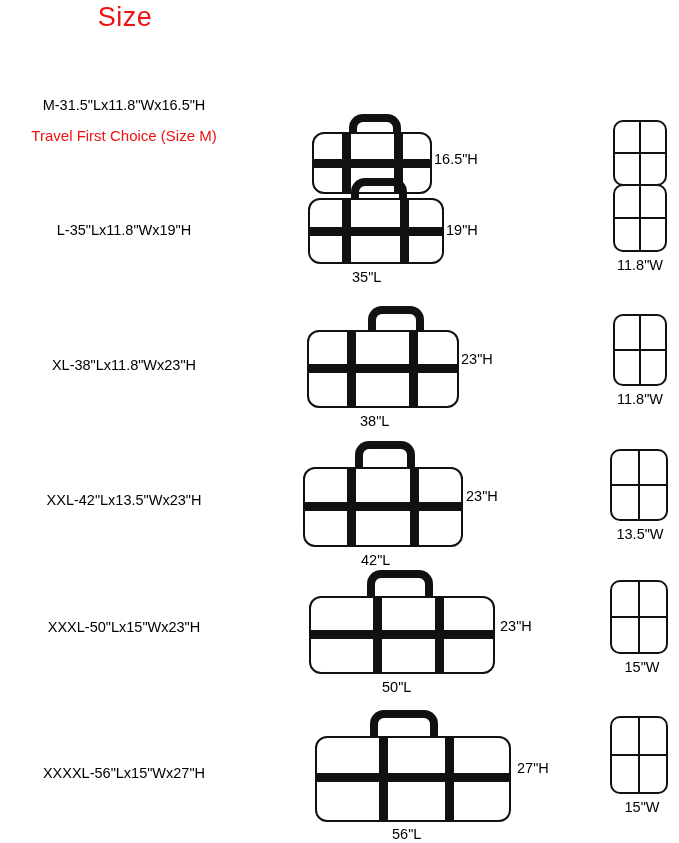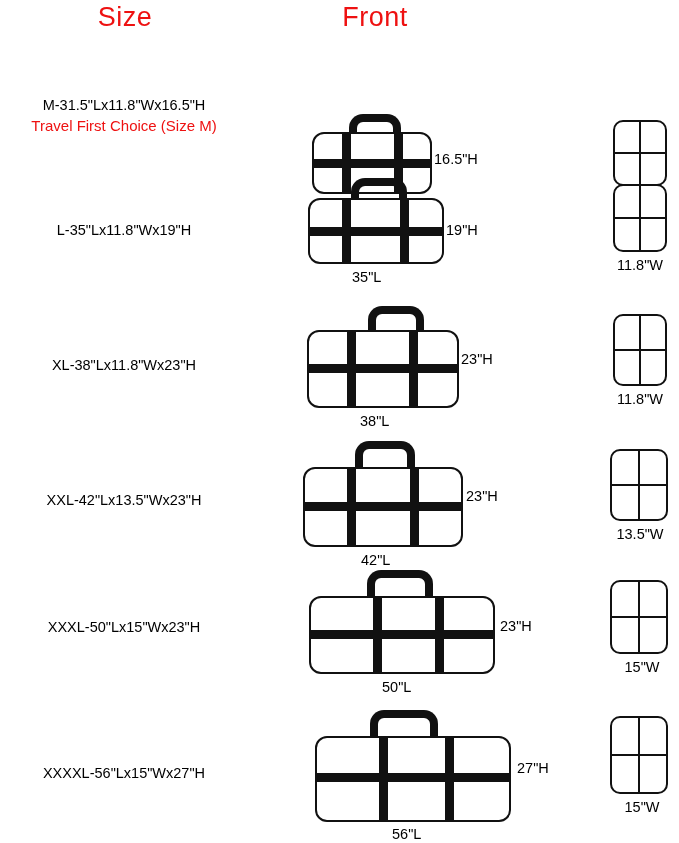--- a/index.html
+++ b/index.html
@@ -55,21 +55,21 @@
     width: 248px;
     text-align: center;
     font-size: 14.5px;
     line-height: 20px;
     color: #000;
   }
   .label-col .sub {
     color: #ee1111;
     font-size: 15px;
     display: block;
-    margin-top: 1px;
+    margin-top: 11px;
     white-space: nowrap;
   }
 
   
   .bag-wrap {
     position: absolute;
   }
   .bag {
     position: absolute;
     border: 2.2px solid #111;
@@ -142,21 +142,20 @@
     white-space: nowrap;
   }
 </style>
 </head>
 <body>
 
 <div class="sheet">
 
   <div class="header">
     <div class="header-cell header-size">Size</div>
-    <div class="header-cell header-front">Front</div>
   </div>
 
   <div class="row" style="top:58px;height:110px;">
     <div class="label-col" style="top:37px;">
       <span>M-31.5"Lx11.8"Wx16.5"H</span>
       <span class="sub">Travel First Choice (Size M)</span>
     </div>
 
     <div class="bag-wrap">
       <div class="handle" style="left:349px;top:56px;width:52px;height:24px;"></div>

